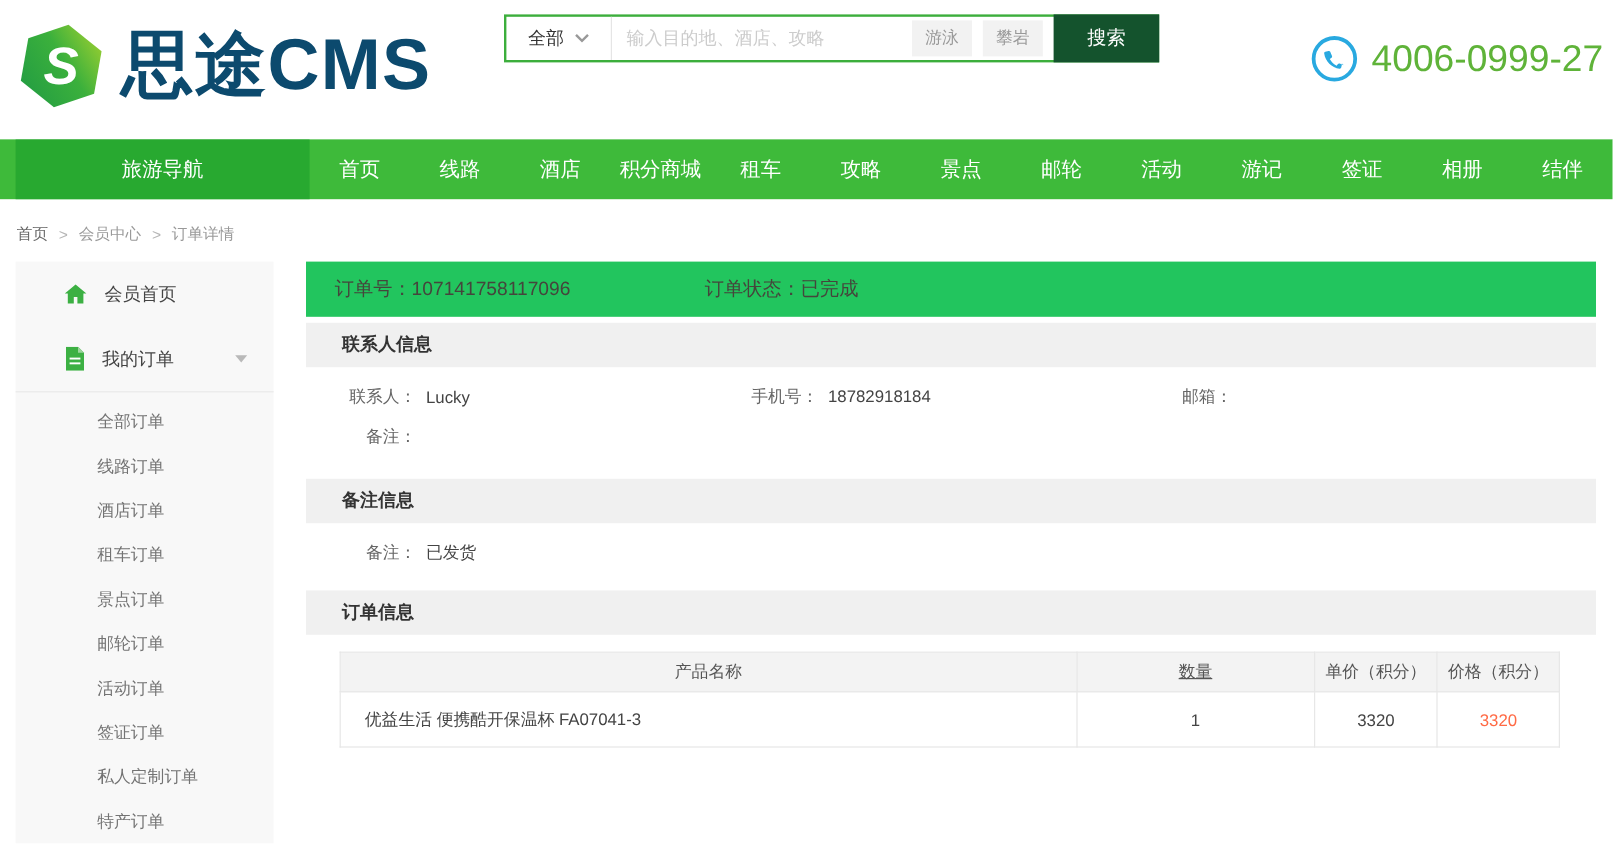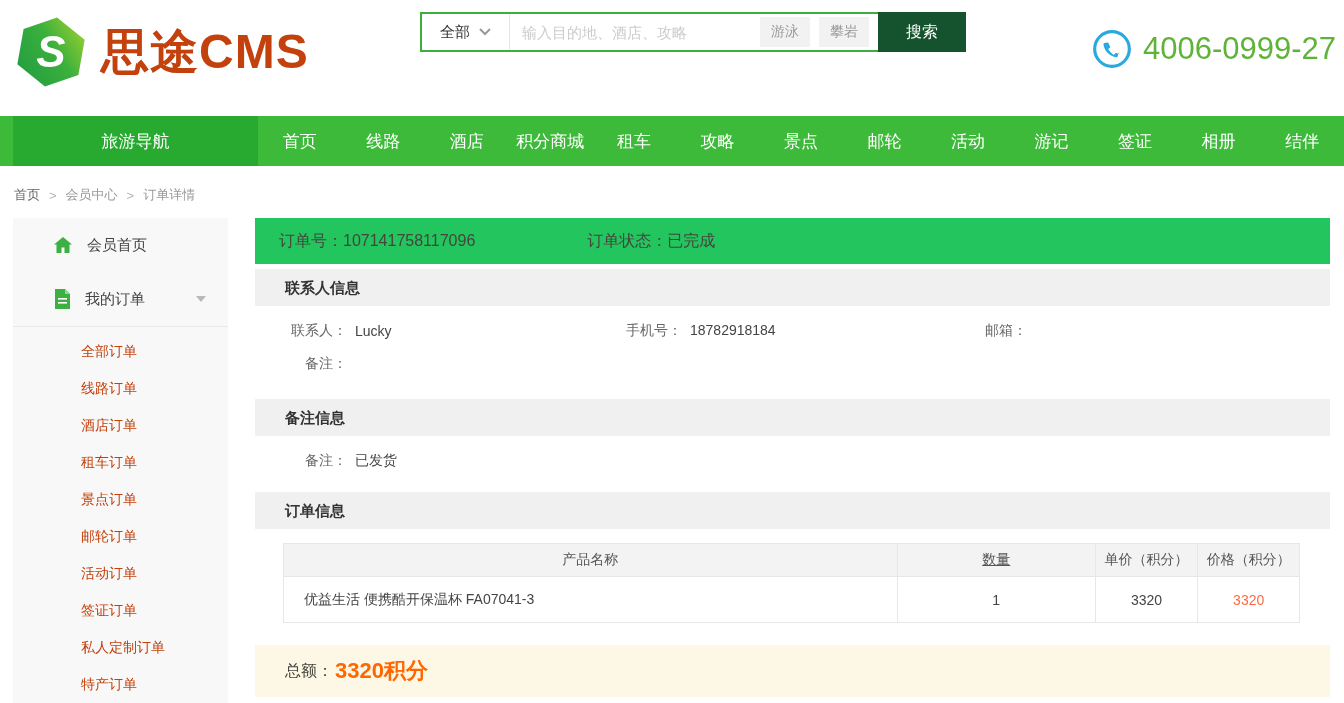--- a/index.html
+++ b/index.html
@@ -2,21 +2,21 @@
 <html><head>
 <meta charset="utf-8">
 <style>
   * { margin:0; padding:0; box-sizing:border-box; }
   body { background:#fff; font-family:"Liberation Sans","DejaVu Sans",sans-serif; }
   .page { width:1344px; height:703px; position:relative; background:#fff; overflow:hidden; }
 
   
   .header { height:116px; position:relative; background:#fff; }
   .logo { position:absolute; left:13px; top:14px; display:flex; align-items:center; cursor:pointer; }
-  .logo-text { font-size:48px; font-weight:bold; color:#c2410c; margin-left:12px; letter-spacing:1px; }
+  .logo-text { font-size:60px; font-weight:bold; color:#0c4a6e; margin-left:12px; letter-spacing:1px; }
 
   .searchbox { position:absolute; left:420px; top:12px; width:546px; height:40px; border:2px solid #3cae3c; display:flex; align-items:center; background:#fff; }
   .search-select { width:88px; height:100%; display:flex; align-items:center; justify-content:center; gap:9px; border-right:1px solid #e5e5e5; font-size:15px; color:#333; cursor:pointer; flex:none; }
   .search-input { flex:1; border:none; outline:none; padding:0 12px; font-size:15px; color:#333; min-width:0; background:transparent; }
   .search-input::placeholder { color:#ccc; }
   .search-tag { background:#f2f2f2; color:#999; font-size:14px; padding:6px 11px; margin-right:9px; cursor:pointer; flex:none; }
   .search-btn { width:88px; align-self:stretch; margin:-2px -2px -2px 0; background:#14532d; color:#fff; font-size:16px; border:none; cursor:pointer; flex:none; }
 
   .phone { position:absolute; right:8px; top:28px; display:flex; align-items:center; gap:10px; }
   .phone-number { font-size:31px; color:#5fb339; }
@@ -34,21 +34,21 @@
   .crumb-sep { color:#b5b5b5; }
 
   
   .main { display:flex; padding-left:13px; align-items:flex-start; }
   .sidebar { width:215px; background:#f8f8f8; min-height:482px; flex:none; }
   .side-item { height:54px; display:flex; align-items:center; padding-left:40px; font-size:15px; color:#444; cursor:pointer; }
   .side-item .icn { margin-right:14px; display:flex; }
   .side-caret { margin-left:auto; margin-right:22px; width:0; height:0; border-left:5px solid transparent; border-right:5px solid transparent; border-top:6px solid #b9b9b9; }
   .side-divider { border-top:1px solid #e9e9e9; }
   .side-sub { padding:6px 0; }
-  .side-sub-item { height:37px; line-height:37px; padding-left:68px; font-size:14px; color:#c2410c; cursor:pointer; }
+  .side-sub-item { height:37px; line-height:37px; padding-left:68px; font-size:14px; color:#737373; cursor:pointer; }
 
   
   .content { flex:1; margin-left:27px; margin-right:14px; }
   .order-bar { height:46px; background:#22c55e; display:flex; align-items:center; padding-left:24px; font-size:16px; color:#45453c; }
   .order-status { margin-left:112px; }
   .section { margin-top:5px; background:#fff; }
   .section-header { height:37px; line-height:37px; background:#f0f0f0; padding-left:30px; font-size:15px; font-weight:bold; color:#333; }
   .contact-rows { padding:8px 0 14px; }
   .remark-rows { padding:8px 0 10px; }
   .info-row { display:flex; height:33px; align-items:center; font-size:14px; color:#555; padding-left:30px; }
@@ -245,20 +245,16 @@
                 <td class="name-cell">优益生活 便携酷开保温杯 FA07041-3</td>
                 <td>1</td>
                 <td>3320</td>
                 <td class="price-cell">3320</td>
               </tr>
             </tbody>
           </table>
         </div>
       </div>
 
-      <div class="total-bar">
-        <span>总额：</span>
-        <span class="total-value">3320积分</span>
-      </div>
 
     </div>
   </div>
 </div>
 
 </body></html>

